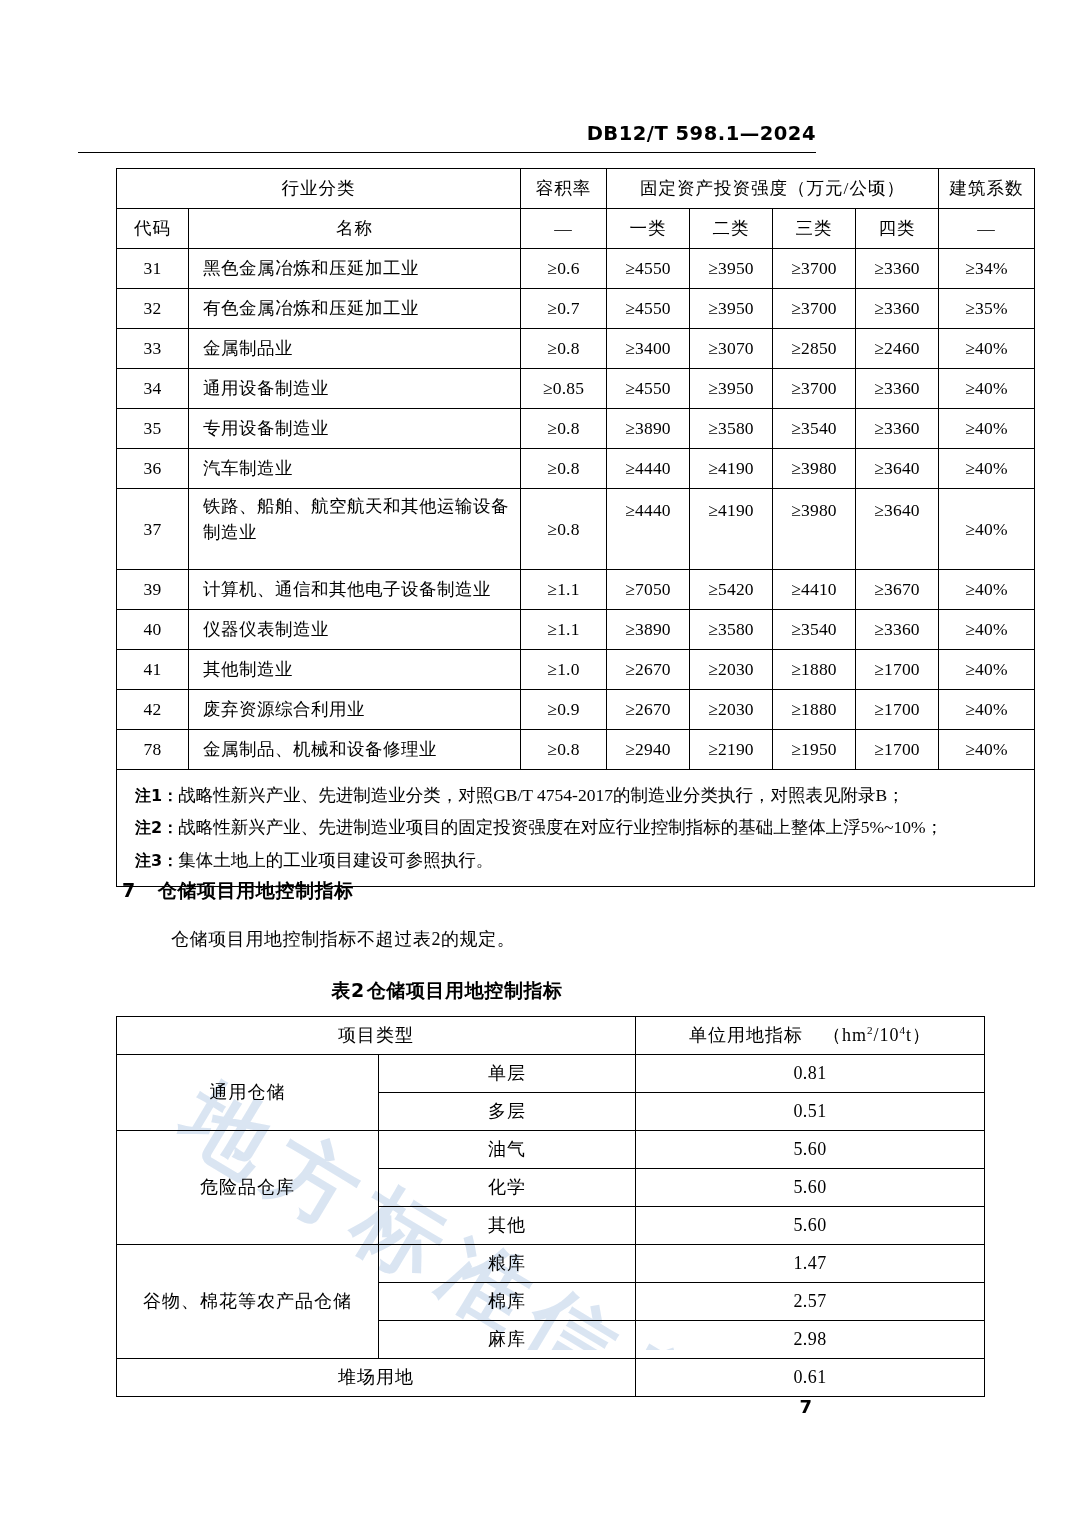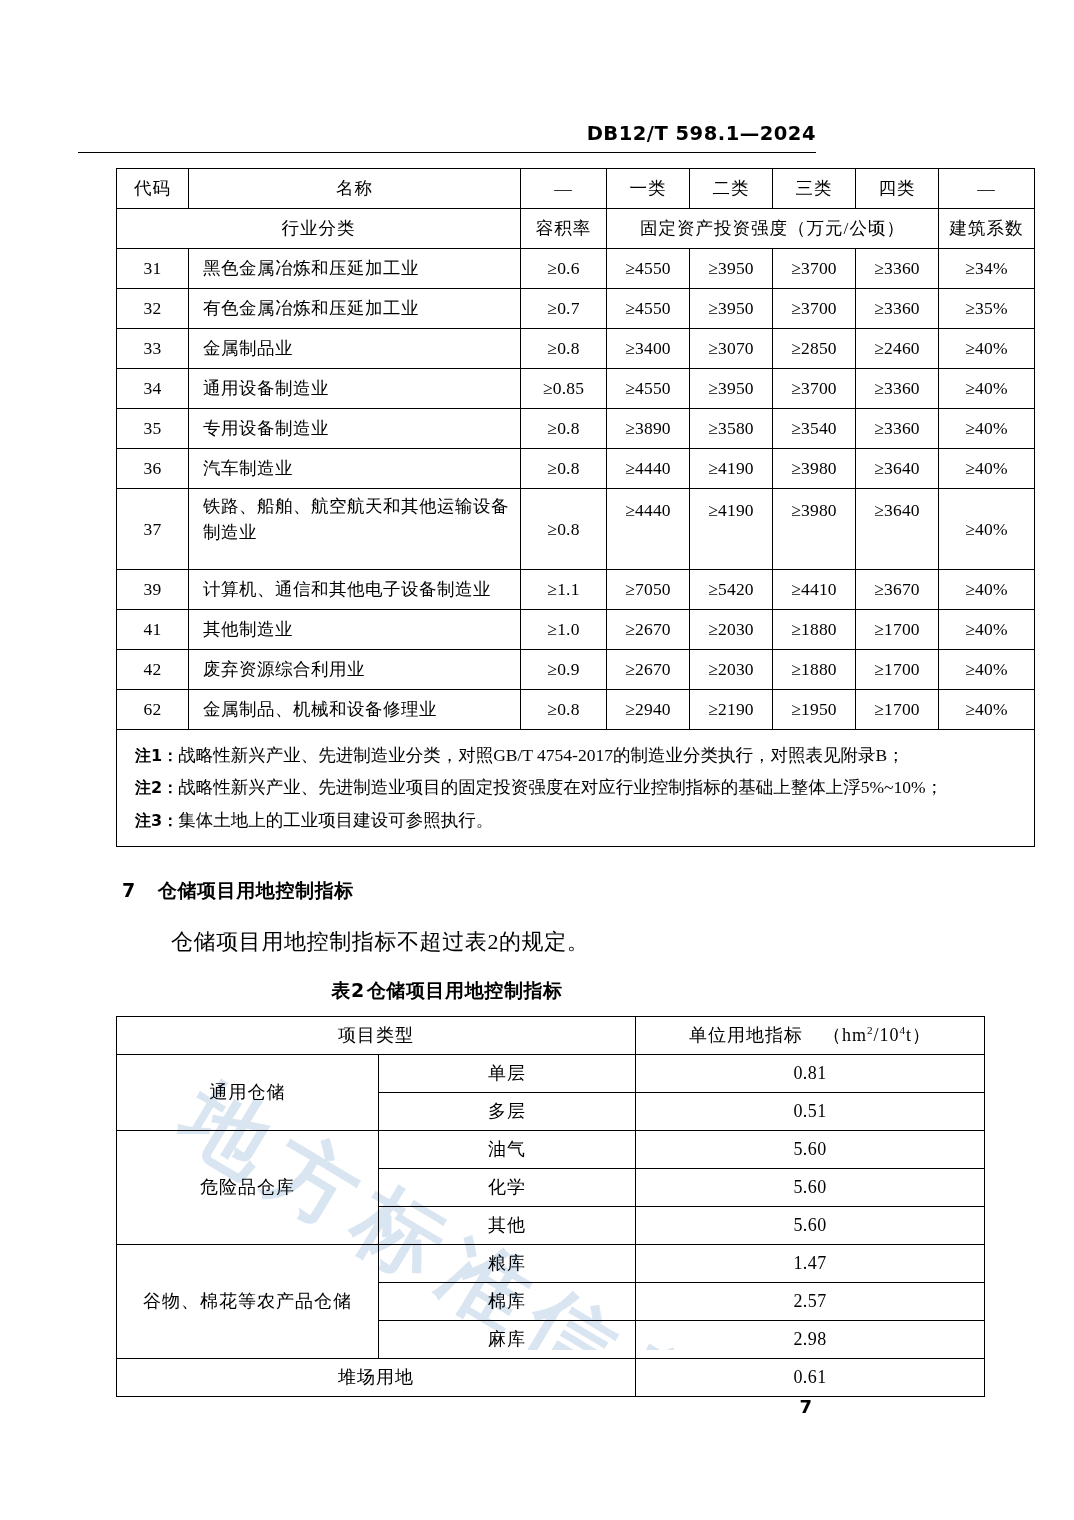--- a/index.html
+++ b/index.html
@@ -137,21 +137,21 @@
     font-weight: 700;
     letter-spacing: .6px;
     z-index: 10;
     white-space: nowrap;
   }
   .sec-heading .num { margin-right: 22px; }
   .sec-para {
     position: absolute;
     left: 171px;
     top: 927px;
-    font-size: 22px;
+    font-size: 18px;
     letter-spacing: .6px;
     z-index: 10;
     white-space: nowrap;
   }
   .table2-caption {
     position: absolute;
     left: 0;
     right: 0;
     top: 978px;
     text-align: center;
@@ -212,34 +212,34 @@
         <col style="width:332px">
         <col style="width:86px">
         <col style="width:83px">
         <col style="width:83px">
         <col style="width:83px">
         <col style="width:83px">
         <col style="width:96px">
       </colgroup>
       <tbody id="t1-body">
         <tr>
+          <td class="hdr" colspan="2">行业分类</td>
+          <td class="hdr">容积率</td>
+          <td class="hdr" colspan="4">固定资产投资强度（万元/公顷）</td>
+          <td class="hdr">建筑系数</td>
+        </tr>
+        <tr>
           <td class="hdr">代码</td>
           <td class="hdr">名称</td>
           <td class="hdr">—</td>
           <td class="hdr">一类</td>
           <td class="hdr">二类</td>
           <td class="hdr">三类</td>
           <td class="hdr">四类</td>
           <td class="hdr">—</td>
-        </tr>
-        <tr>
-          <td class="hdr" colspan="2">行业分类</td>
-          <td class="hdr">容积率</td>
-          <td class="hdr" colspan="4">固定资产投资强度（万元/公顷）</td>
-          <td class="hdr">建筑系数</td>
         </tr>
       <tr>
             <td class="num">31</td>
             <td class="name">黑色金属冶炼和压延加工业</td>
             <td class="num">≥0.6</td>
             <td class="num">≥4550</td>
             <td class="num">≥3950</td>
             <td class="num">≥3700</td>
             <td class="num">≥3360</td>
             <td class="num">≥34%</td>
@@ -308,41 +308,51 @@
             <td class="num">39</td>
             <td class="name">计算机、通信和其他电子设备制造业</td>
             <td class="num">≥1.1</td>
             <td class="num">≥7050</td>
             <td class="num">≥5420</td>
             <td class="num">≥4410</td>
             <td class="num">≥3670</td>
             <td class="num">≥40%</td>
           </tr>
           <tr>
+            <td class="num">40</td>
+            <td class="name">仪器仪表制造业</td>
+            <td class="num">≥1.1</td>
+            <td class="num">≥3890</td>
+            <td class="num">≥3580</td>
+            <td class="num">≥3540</td>
+            <td class="num">≥3360</td>
+            <td class="num">≥40%</td>
+          </tr>
+          <tr>
             <td class="num">41</td>
             <td class="name">其他制造业</td>
             <td class="num">≥1.0</td>
             <td class="num">≥2670</td>
             <td class="num">≥2030</td>
             <td class="num">≥1880</td>
             <td class="num">≥1700</td>
             <td class="num">≥40%</td>
           </tr>
           <tr>
             <td class="num">42</td>
             <td class="name">废弃资源综合利用业</td>
             <td class="num">≥0.9</td>
             <td class="num">≥2670</td>
             <td class="num">≥2030</td>
             <td class="num">≥1880</td>
             <td class="num">≥1700</td>
             <td class="num">≥40%</td>
           </tr>
           <tr>
-            <td class="num">62</td>
+            <td class="num">78</td>
             <td class="name">金属制品、机械和设备修理业</td>
             <td class="num">≥0.8</td>
             <td class="num">≥2940</td>
             <td class="num">≥2190</td>
             <td class="num">≥1950</td>
             <td class="num">≥1700</td>
             <td class="num">≥40%</td>
           </tr>
           <tr>
             <td class="notes-cell" colspan="8">

